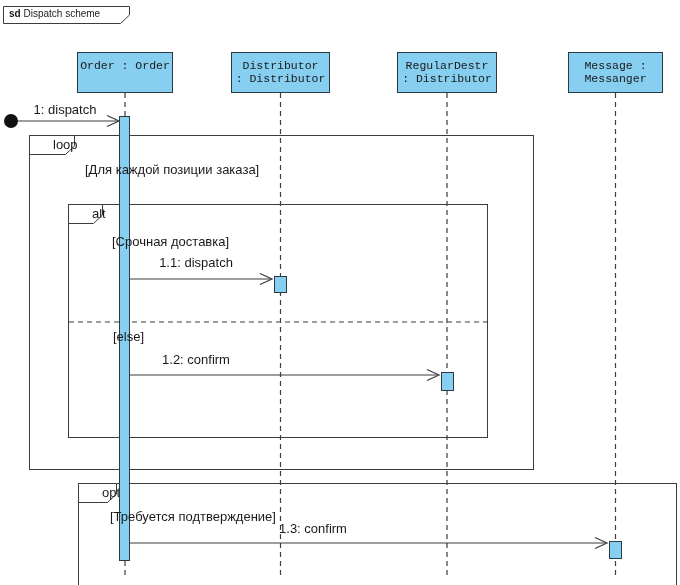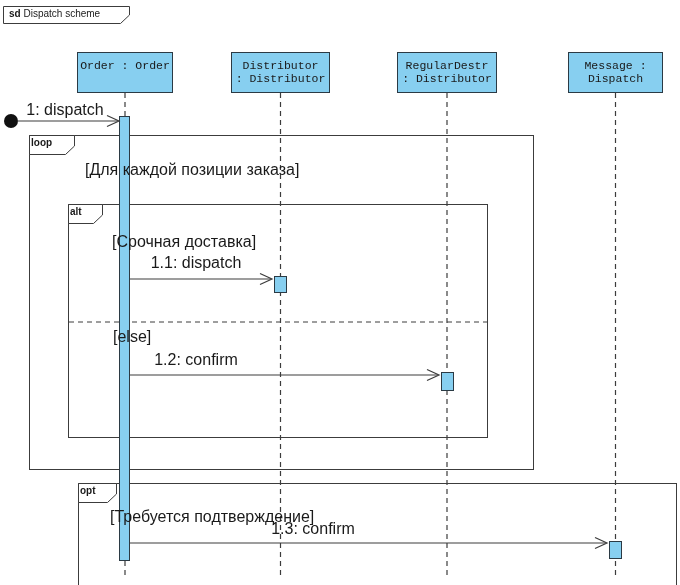--- a/index.html
+++ b/index.html
@@ -23,21 +23,21 @@
 
   .frame{
     position:absolute;border:1px solid var(--line);box-sizing:border-box;
     background:transparent;pointer-events:none;
   }
   .frame.open-bottom{border-bottom:none;}
 
   .pentagon{position:absolute;z-index:3;}
   .pentagon svg{position:absolute;left:0;top:0;display:block;}
   .pentagon .op{
-    position:absolute;left:2px;top:2px;font-size:10px;font-weight:bold;
+    position:absolute;left:24px;top:2px;font-size:13px;font-weight:normal;
     white-space:nowrap;
   }
 
   .title-pentagon{position:absolute;left:3px;top:6px;z-index:3;}
   .title-pentagon .tl{
     position:absolute;left:6px;top:2px;font-size:10px;white-space:nowrap;
   }
   .title-pentagon .kw{font-weight:bold;}
 
   .head{
@@ -50,21 +50,21 @@
   }
   .head span:empty{display:none;}
 
   .activation{
     position:absolute;box-sizing:border-box;
     background:var(--shape-fill);border:1px solid var(--shape-border);
     z-index:4;
   }
 
   .lbl{
-    position:absolute;font-size:16px;white-space:nowrap;z-index:6;
+    position:absolute;font-size:13px;white-space:nowrap;z-index:6;
     line-height:13px;
   }
   .lbl.center{transform:translateX(-50%);}
 </style>
 </head>
 <body>
 
 <div id="canvas">
 
   <svg class="layer under" viewBox="0 0 680 585">
@@ -114,21 +114,21 @@
   <div class="head" style="left:231px;top:52px;width:99px;height:41px;">
     <span>Distributor</span>
     <span>: Distributor</span>
   </div>
   <div class="head" style="left:397px;top:52px;width:100px;height:41px;">
     <span>RegularDestr</span>
     <span>: Distributor</span>
   </div>
   <div class="head" style="left:568px;top:52px;width:95px;height:41px;">
     <span>Message :</span>
-    <span>Dispatch</span>
+    <span>Messanger</span>
   </div>
 
   <div class="activation" style="left:119px;top:116px;width:11px;height:445px;"></div>
   <div class="activation" style="left:274px;top:276px;width:13px;height:17px;"></div>
   <div class="activation" style="left:441px;top:372px;width:13px;height:19px;"></div>
   <div class="activation" style="left:609px;top:541px;width:13px;height:18px;"></div>
 
   <svg class="layer over" viewBox="0 0 680 585">
     <circle cx="11" cy="121" r="7" fill="#111"></circle>
     <line x1="17" y1="121" x2="118" y2="121" stroke="var(--line)" stroke-width="1.2"></line>

